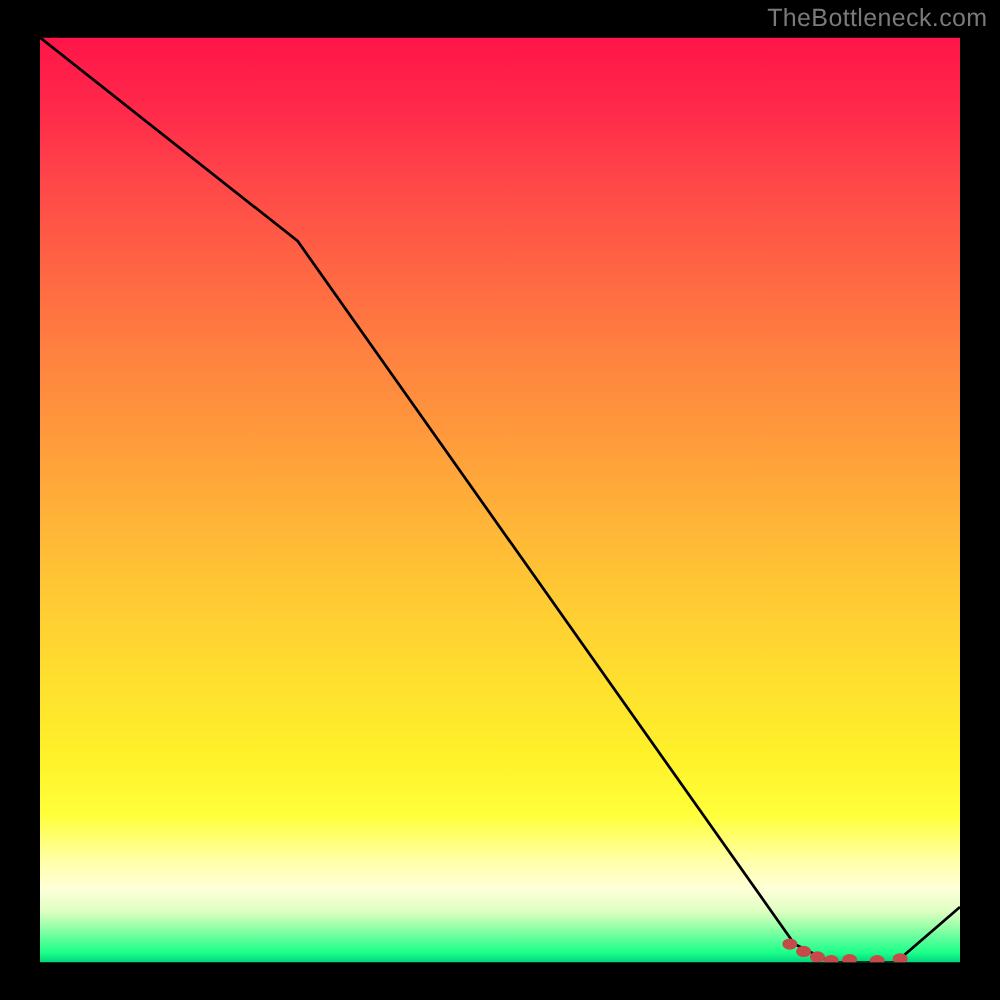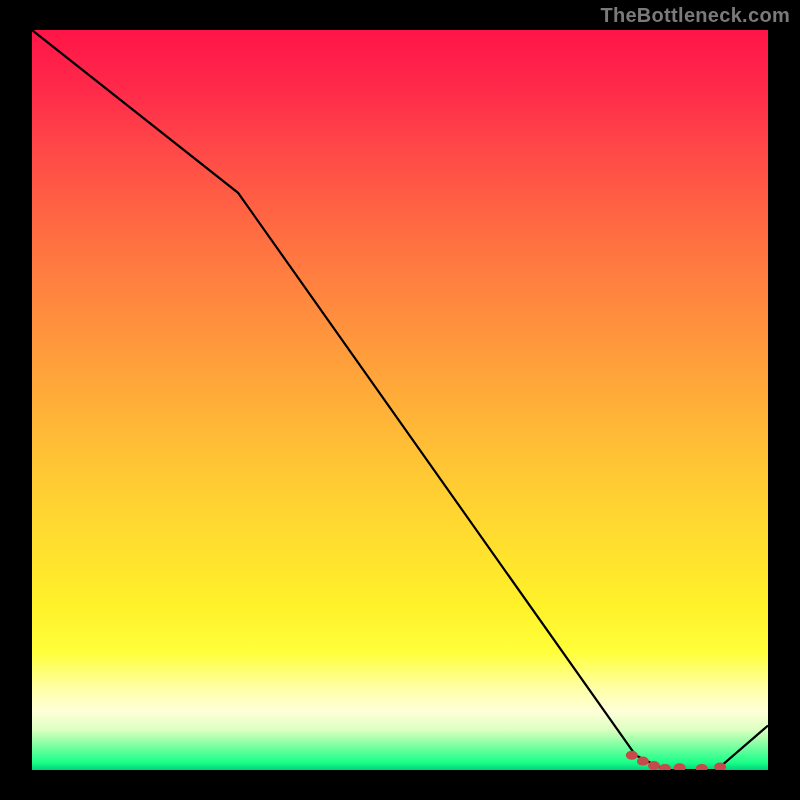--- a/index.html
+++ b/index.html
@@ -3,21 +3,21 @@
 <meta charset="utf-8">
 <style>
   * { margin: 0; padding: 0; box-sizing: border-box; }
   body { width: 800px; height: 800px; background: #000; position: relative; font-family: Arial, sans-serif; }
   .attribution {
     position: absolute;
     top: 4px;
     right: 10px;
     color: #7a7a7a;
     font-size: 20px;
-    font-weight: 700;
+    font-weight: 400;
     letter-spacing: 0.3px;
   }
   .plot-area {
     position: absolute;
     left: 32px;
     top: 30px;
     width: 736px;
     height: 740px;
     overflow: hidden;
   }

